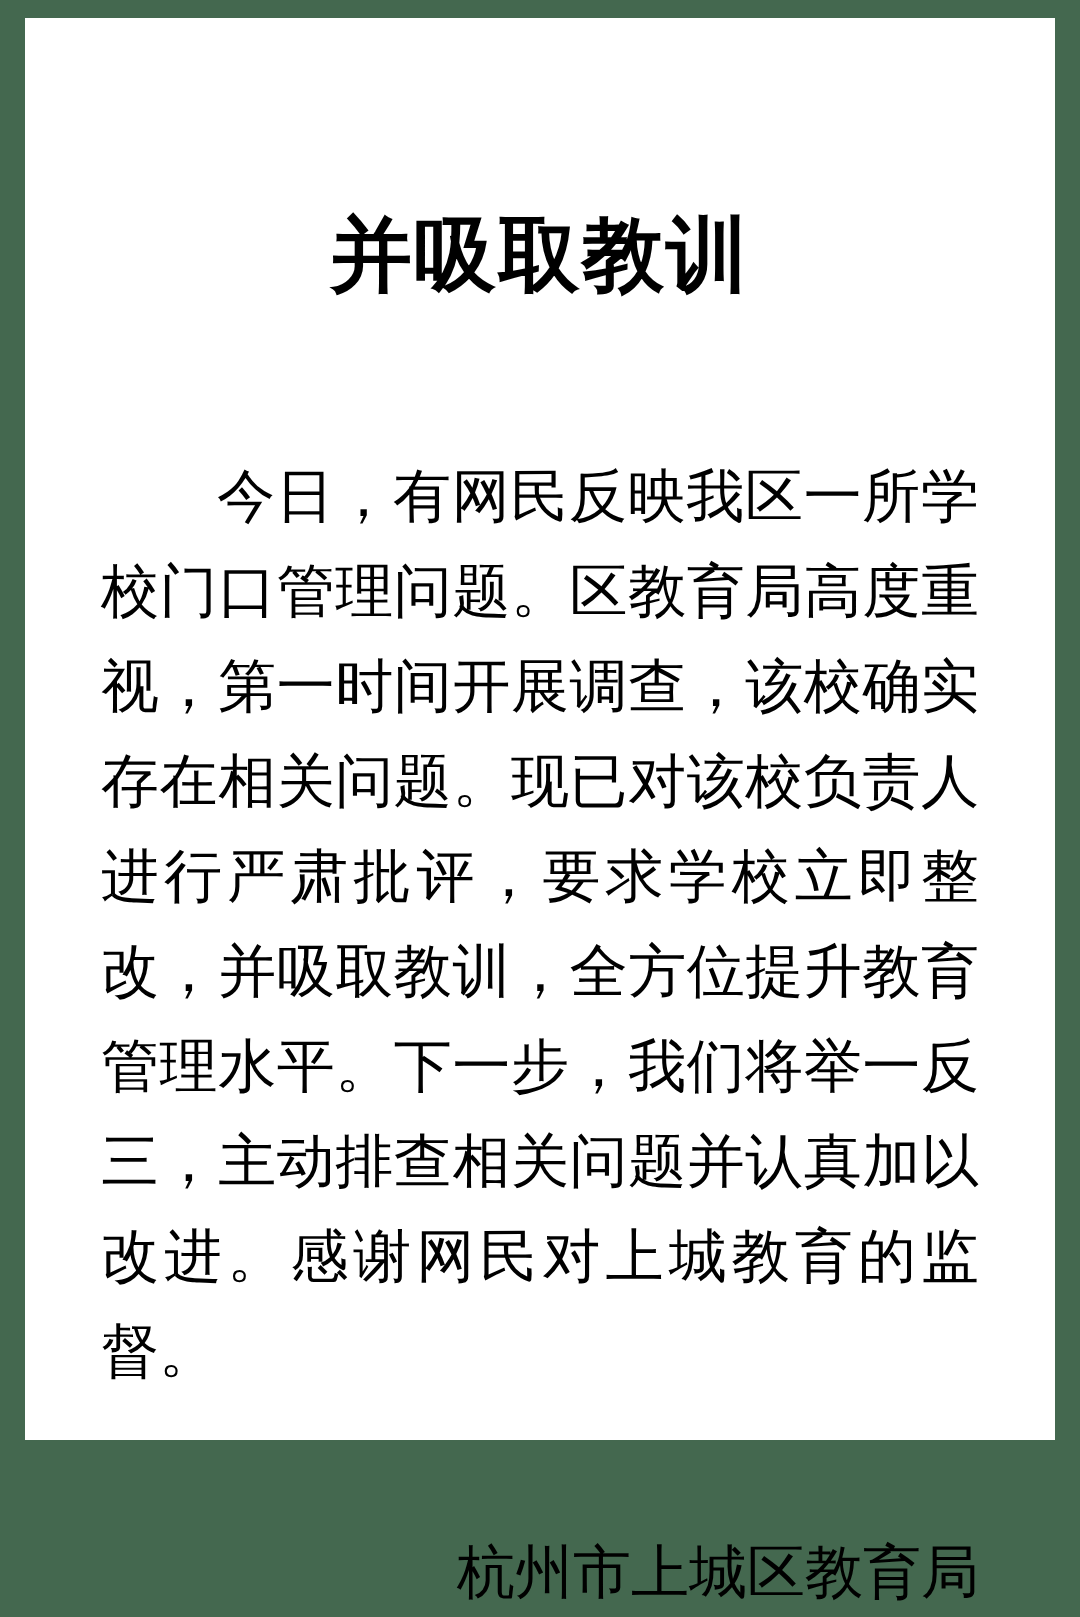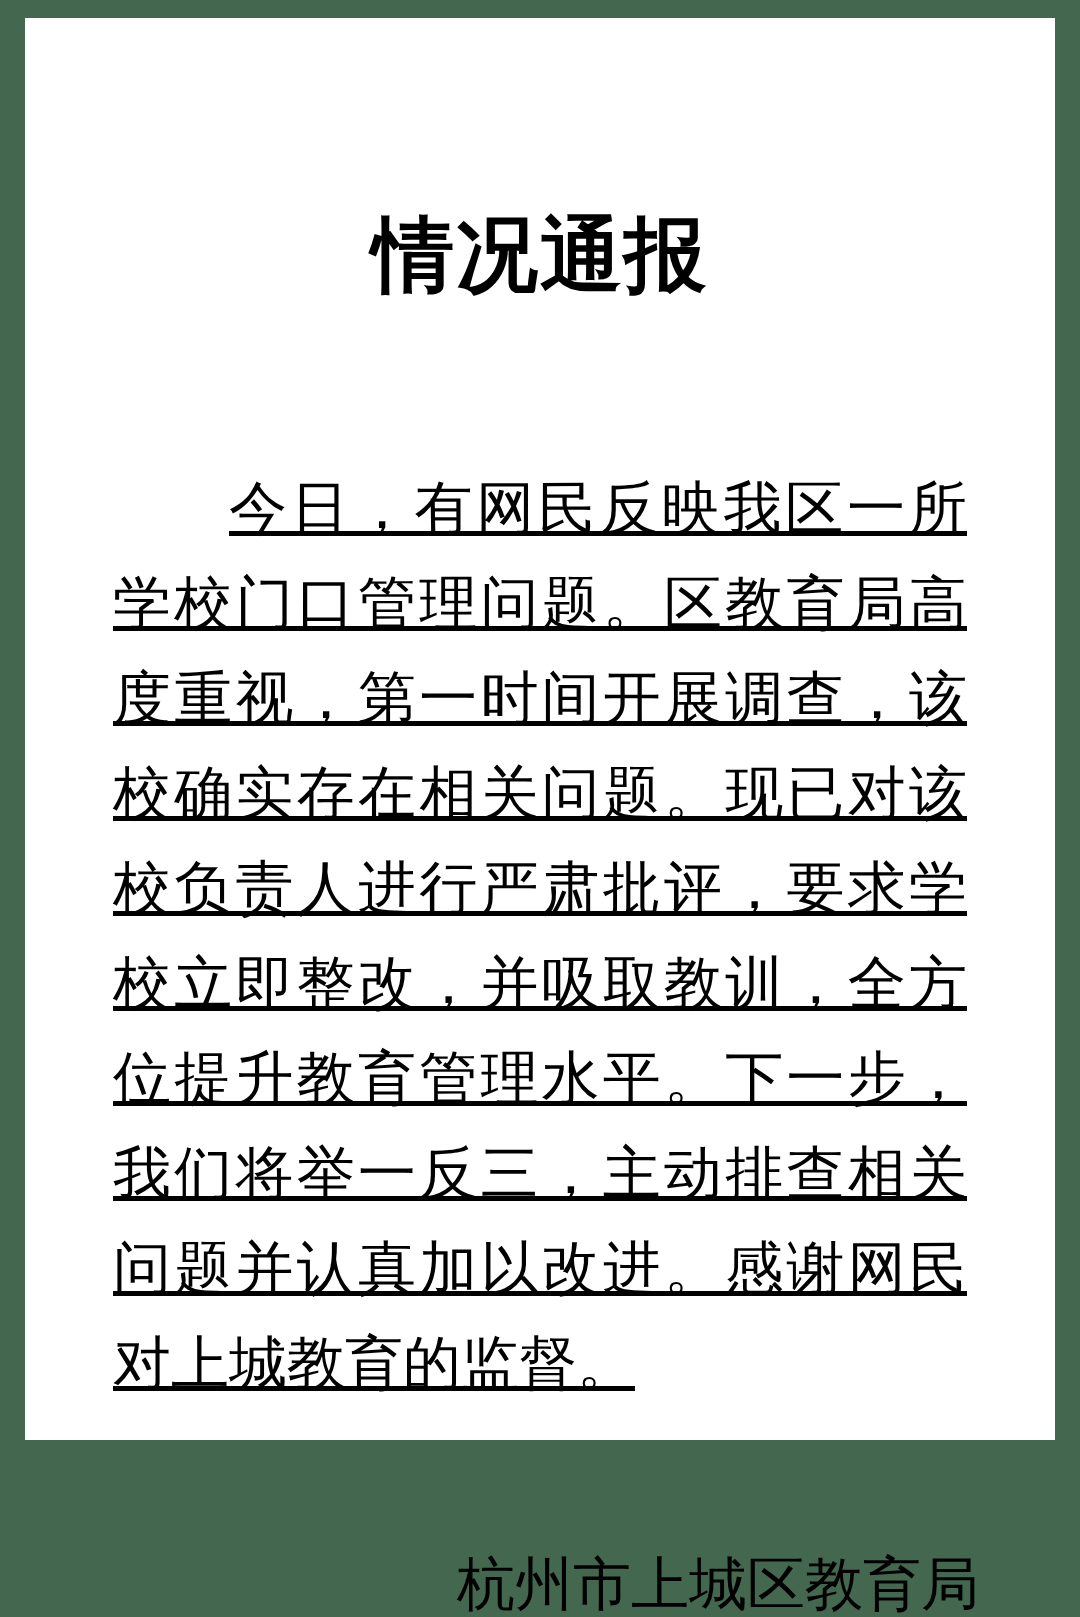--- a/index.html
+++ b/index.html
@@ -28,24 +28,23 @@
     padding-top: 196px;
     text-align: center;
     font-size: 82px;
     line-height: 1.0;
     font-weight: bold;
     letter-spacing: 2px;
     color: #000000;
     font-family: "Liberation Sans", "DejaVu Sans", sans-serif;
   }
   .body-block {
-    margin: 16px;
+    margin: 4px;
     padding: 0 72px;
     box-sizing: border-box;
-    text-decoration: underline;
   }
   .body-text {
     margin: 0;
     padding-top: 148px;
     font-size: 58px;
     line-height: 95px;
     color: #000000;
     text-align: justify;
     text-justify: inter-ideograph;
     text-indent: 116px;
@@ -71,21 +70,21 @@
     font-size: 58px;
     line-height: 72px;
     color: #000000;
     font-weight: 400;
   }
 </style>
 </head>
 <body>
 
 <div class="page">
-  <h1 class="title">情况通报</h1>
+  <h1 class="title">并吸取教训</h1>
   <div class="body-block">
     <p class="body-text">今日，有网民反映我区一所学校门口管理问题。区教育局高度重视，第一时间开展调查，该校确实存在相关问题。现已对该校负责人进行严肃批评，要求学校立即整改，并吸取教训，全方位提升教育管理水平。下一步，我们将举一反三，主动排查相关问题并认真加以改进。感谢网民对上城教育的监督。</p>
   </div>
   <div class="signature">
     <p class="sign-org">杭州市上城区教育局</p>
     <p class="sign-date">2025年11月6日</p>
   </div>
 </div>
 
 </body></html>

